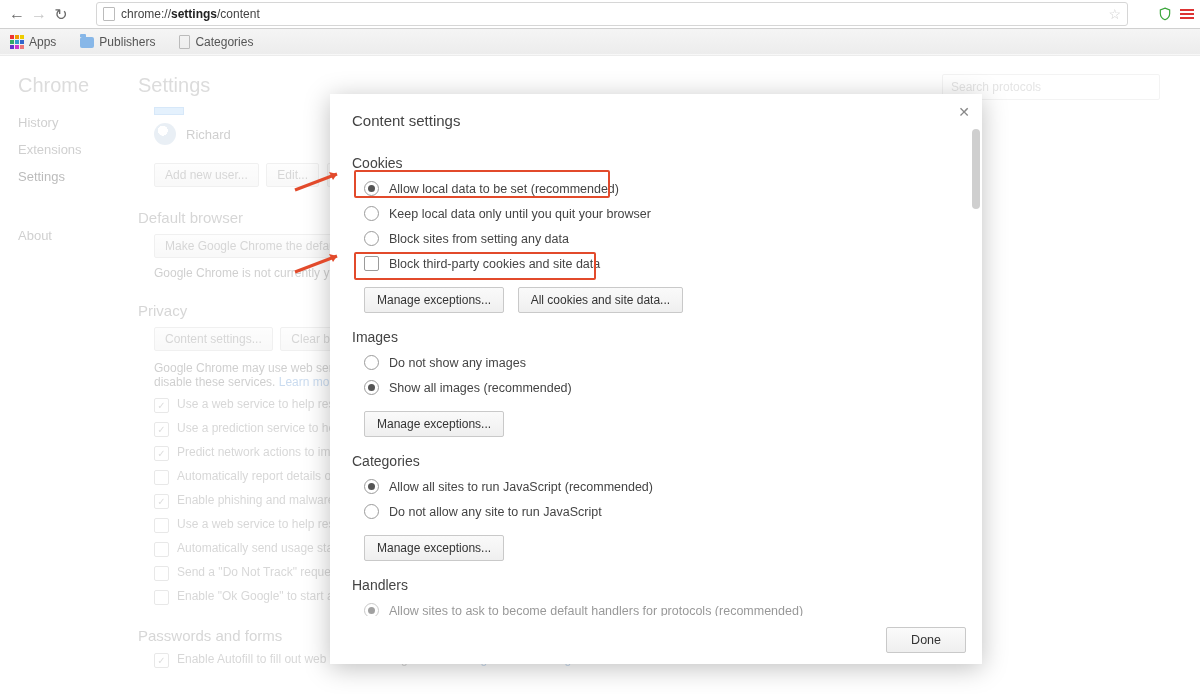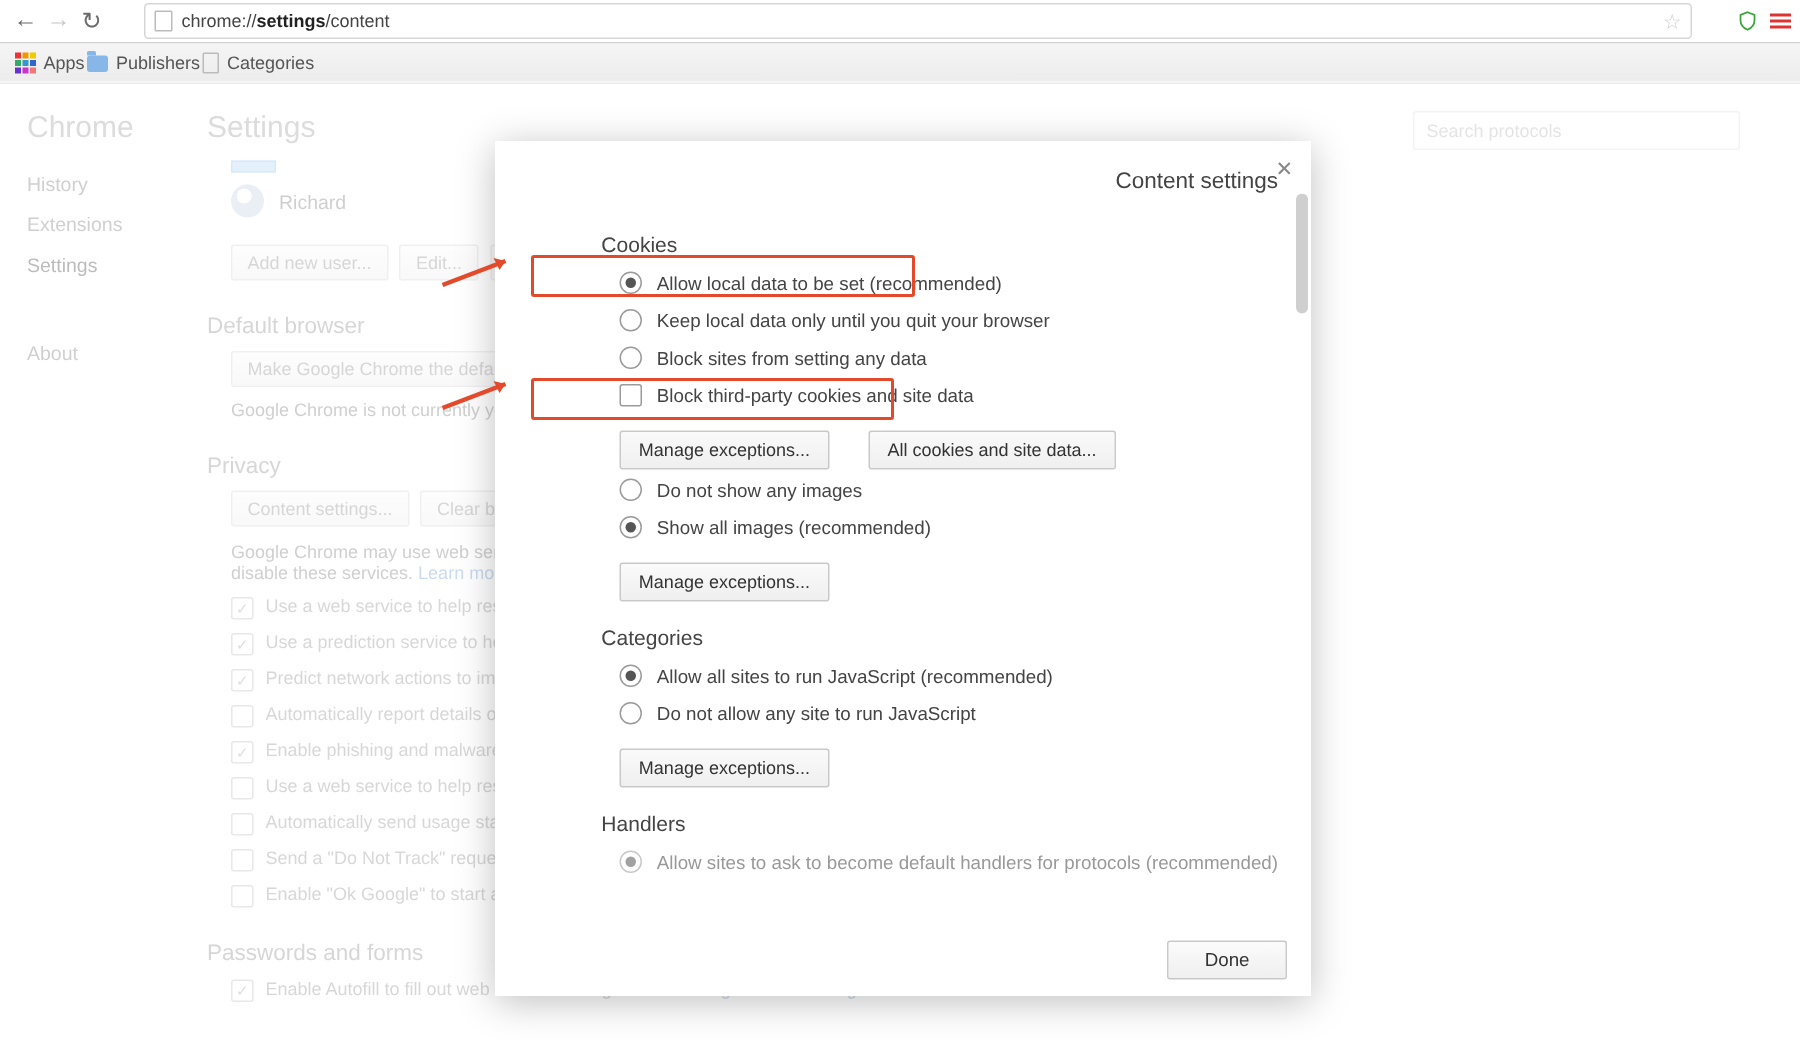--- a/index.html
+++ b/index.html
@@ -11,21 +11,21 @@
   .tb-icon.disabled { color:#c7c7c7; cursor:default; }
   .omnibox { flex:1 1 auto; height:22px; border:1px solid #d6d6d6; border-radius:3px; margin:0 24px; display:flex; align-items:center; padding:0 6px; font-size:12px; color:#444; }
   .omnibox .page-ic { width:12px; height:14px; border:1px solid #bbb; border-radius:1px; margin-right:6px; box-sizing:border-box; }
   .omnibox .star { margin-left:auto; color:#cfcfcf; font-size:14px; }
   .shield { width:14px; height:16px; margin-left:6px; }
   .shield svg { display:block; }
   .menu-icon { width:14px; margin-left:8px; display:flex; flex-direction:column; gap:2px; }
   .menu-icon span { height:2px; background:#d33; display:block; }
 
   
-  .bookmarks { height:26px; background:linear-gradient(#f5f5f5,#ececec); border-bottom:1px solid #d0d0d0; display:flex; align-items:center; padding:0 10px; gap:2px; font-size:12px; color:#555; }
+  .bookmarks { height:26px; background:linear-gradient(#f5f5f5,#ececec); border-bottom:1px solid #d0d0d0; display:flex; align-items:center; padding:0 10px; gap:24px; font-size:12px; color:#555; }
   .bk-item { display:flex; align-items:center; gap:5px; cursor:pointer; }
   .bk-grid { width:14px; height:14px; display:grid; grid-template-columns:repeat(3,1fr); grid-template-rows:repeat(3,1fr); gap:1px; }
   .bk-grid span:nth-child(1){background:#e33;} .bk-grid span:nth-child(2){background:#e90;} .bk-grid span:nth-child(3){background:#ec0;}
   .bk-grid span:nth-child(4){background:#3a6;} .bk-grid span:nth-child(5){background:#39c;} .bk-grid span:nth-child(6){background:#36c;}
   .bk-grid span:nth-child(7){background:#63c;} .bk-grid span:nth-child(8){background:#c3c;} .bk-grid span:nth-child(9){background:#e77;}
   .bk-folder { width:14px; height:11px; background:#87b7e8; border-radius:2px; position:relative; }
   .bk-folder::before { content:""; position:absolute; top:-3px; left:0; width:6px; height:3px; background:#87b7e8; border-radius:1px 1px 0 0; }
   .bk-doc { width:11px; height:14px; border:1px solid #bbb; border-radius:1px; box-sizing:border-box; }
 
   
@@ -40,21 +40,21 @@
   .content h1 { font-size:20px; color:#a7a7a7; font-weight:400; margin:0 0 10px 0; }
   .search-settings { float:right; width:200px; height:24px; border:1px solid #e2e2e2; border-radius:2px; font-size:12px; color:#bbb; padding:0 8px; line-height:24px; }
   .section-title { font-size:15px; color:#999; margin:22px 0 8px; }
   .fake-btn { display:inline-block; border:1px solid #d9d9d9; background:linear-gradient(#fafafa,#efefef); border-radius:2px; padding:4px 10px; font-size:12px; color:#999; margin-right:4px; }
   .chk-row { display:flex; align-items:flex-start; gap:8px; margin:8px 0; font-size:12px; color:#9c9c9c; }
   .chk-box { width:13px; height:13px; border:1px solid #c6c6c6; border-radius:2px; display:inline-flex; align-items:center; justify-content:center; font-size:10px; color:#aaa; flex:0 0 13px; margin-top:1px; }
   .link { color:#7aa6d8; }
   .avatar { width:22px; height:22px; border-radius:50%; background:radial-gradient(circle at 40% 35%, #fff 25%, #c8d7e6 26%); display:inline-block; vertical-align:middle; margin-right:10px; }
 
   
-  .dialog { position:absolute; left:330px; top:94px; width:544px; height:570px; background:#fff; box-shadow:0 4px 24px rgba(0,0,0,0.25); display:flex; flex-direction:column;align-items:flex-end; }
+  .dialog { position:absolute; left:330px; top:94px; width:652px; height:570px; background:#fff; box-shadow:0 4px 24px rgba(0,0,0,0.25); display:flex; flex-direction:column; }
   .dlg-header { padding:18px 22px 0 22px; position:relative; }
   .dlg-title { font-size:15px; color:#444; }
   .dlg-close { position:absolute; right:12px; top:10px; color:#888; cursor:pointer; font-size:14px; }
   .dlg-body { flex:1; overflow-y:hidden; padding:10px 22px 0 22px; position:relative; }
   .dlg-scrollbar { position:absolute; right:2px; top:0; width:8px; height:494px; }
   .dlg-scrollbar .thumb { width:8px; height:80px; background:#cfcfcf; border-radius:4px; }
   .sec-h { font-size:14px; color:#444; margin:16px 0 10px; }
   .opt-row { display:flex; align-items:center; gap:10px; margin:6px 0 10px 12px; font-size:12.5px; color:#444; }
   .radio { width:13px; height:13px; border:1px solid #9b9b9b; border-radius:50%; display:inline-flex; align-items:center; justify-content:center; flex:0 0 13px; }
   .radio.sel::after { content:""; width:7px; height:7px; border-radius:50%; background:#555; }
@@ -238,22 +238,23 @@
         </div>
       <div class="opt-row">
           <span class="radio"></span>
           <span>Block sites from setting any data</span>
         </div>
       <div class="opt-row">
           <span class="cbox"></span>
           <span>Block third-party cookies and site data</span>
         </div>
       <span class="dlg-btn">Manage exceptions...</span>
-      <span class="dlg-btn" style="margin-left:16px;">All cookies and site data...</span>
-
+      <span class="dlg-btn" style="margin-left:4px;">All cookies and site data...</span>
+
+      <div class="sec-h">Images</div>
       <div class="opt-row">
           <span class="radio"></span>
           <span>Do not show any images</span>
         </div>
       <div class="opt-row">
           <span class="radio sel"></span>
           <span>Show all images (recommended)</span>
         </div>
       <span class="dlg-btn">Manage exceptions...</span>
 

